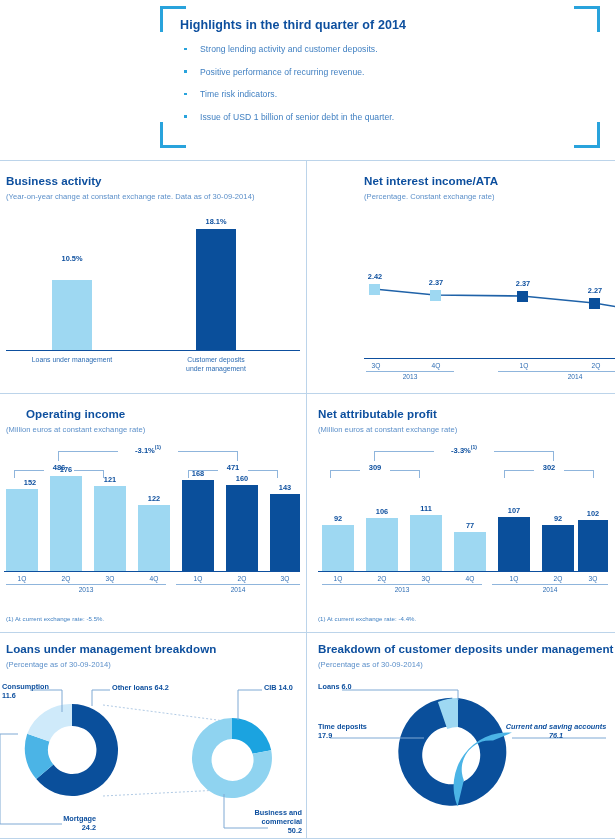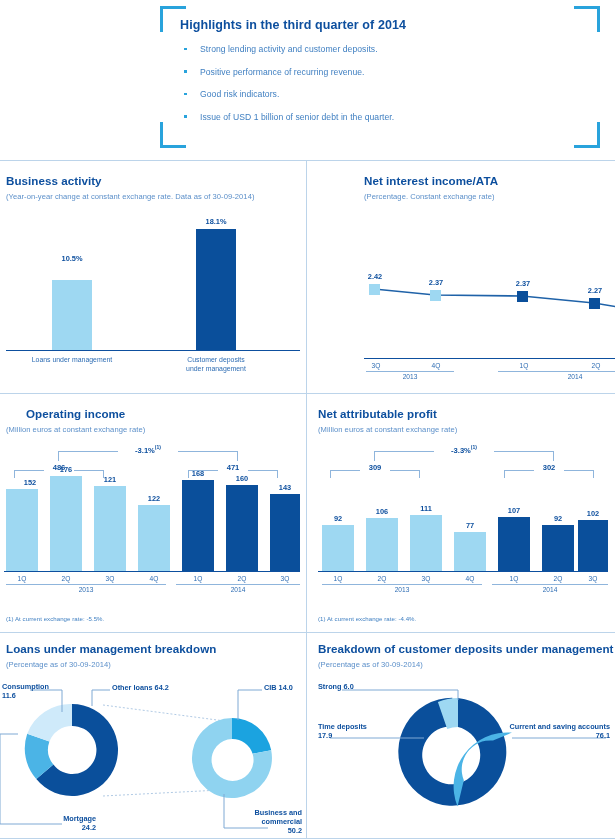--- a/index.html
+++ b/index.html
@@ -106,21 +106,21 @@
   <div class="highlights-wrap">
     <div class="bracket tl"></div>
     <div class="bracket bl"></div>
     <div class="bracket tr"></div>
     <div class="bracket br"></div>
     <div class="hl-inner">
       <div class="hl-title">Highlights in the third quarter of 2014</div>
       <ul class="hl-list">
         <li><span class="bullet"></span><span>Strong lending activity and customer deposits.</span></li>
         <li><span class="bullet"></span><span>Positive performance of recurring revenue.</span></li>
-        <li><span class="bullet"></span><span>Good risk indicators.</span></li>
+        <li><span class="bullet"></span><span>Time risk indicators.</span></li>
         <li><span class="bullet"></span><span>Issue of USD 1 billion of senior debt in the quarter.</span></li>
       </ul>
     </div>
   </div>
 
   <div class="divider-h" style="left:0; top:160px; width:615px;"></div>
   <div class="divider-h" style="left:0; top:393px; width:615px;"></div>
   <div class="divider-h" style="left:0; top:632px; width:615px;"></div>
   <div class="divider-h" style="left:0; top:838px; width:615px;"></div>
   <div class="divider-v" style="left:306px; top:160px; height:678px;"></div>
@@ -385,23 +385,23 @@
         <path d="M 131.9,25.9 A 54,54 0 0 1 152,22 L 152,51 A 29,29 0 0 0 141.2,53.1 Z" fill="#9ed8f2"></path>
       </g>
 
       <line x1="36" y1="14" x2="152" y2="14" stroke="#7fa9d4" stroke-width="1"></line>
       <line x1="152" y1="14" x2="152" y2="24" stroke="#7fa9d4" stroke-width="1"></line>
       <line x1="24" y1="62" x2="118" y2="62" stroke="#7fa9d4" stroke-width="1"></line>
       <line x1="206" y1="62" x2="300" y2="62" stroke="#7fa9d4" stroke-width="1"></line>
     </svg>
 
     <div class="dlabel" style="left:12px; top:50px;">
-      <span class="nm">Strong</span> <span>6.0</span>
+      <span class="nm">Loans</span> <span>6.0</span>
     </div>
     <div class="dlabel" style="left:12px; top:90px;">
       <span class="nm">Time deposits</span><br><span>17.9</span>
     </div>
-    <div class="dlabel" style="left:196px; top:90px; text-align:right; width:108px;">
+    <div class="dlabel" style="left:196px; top:90px; text-align:center; width:108px;font-style:italic;">
       <span class="nm">Current and saving accounts</span><br><span>76.1</span>
     </div>
   </div>
 
 </div>
 
 </body></html>

